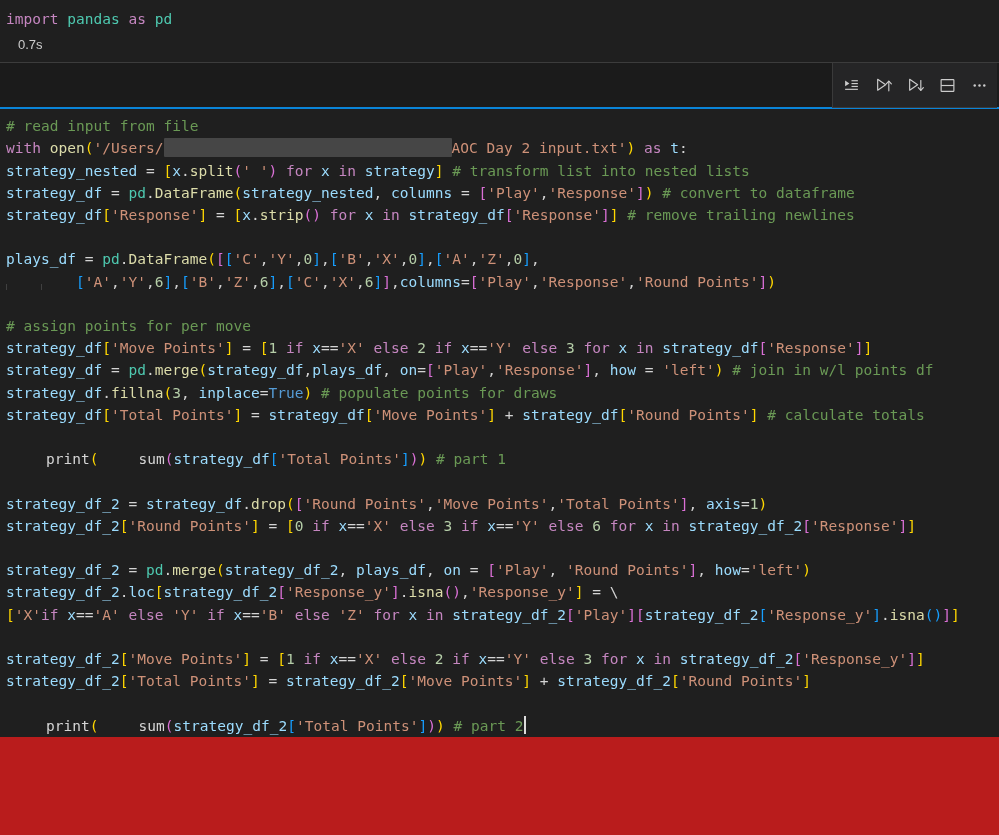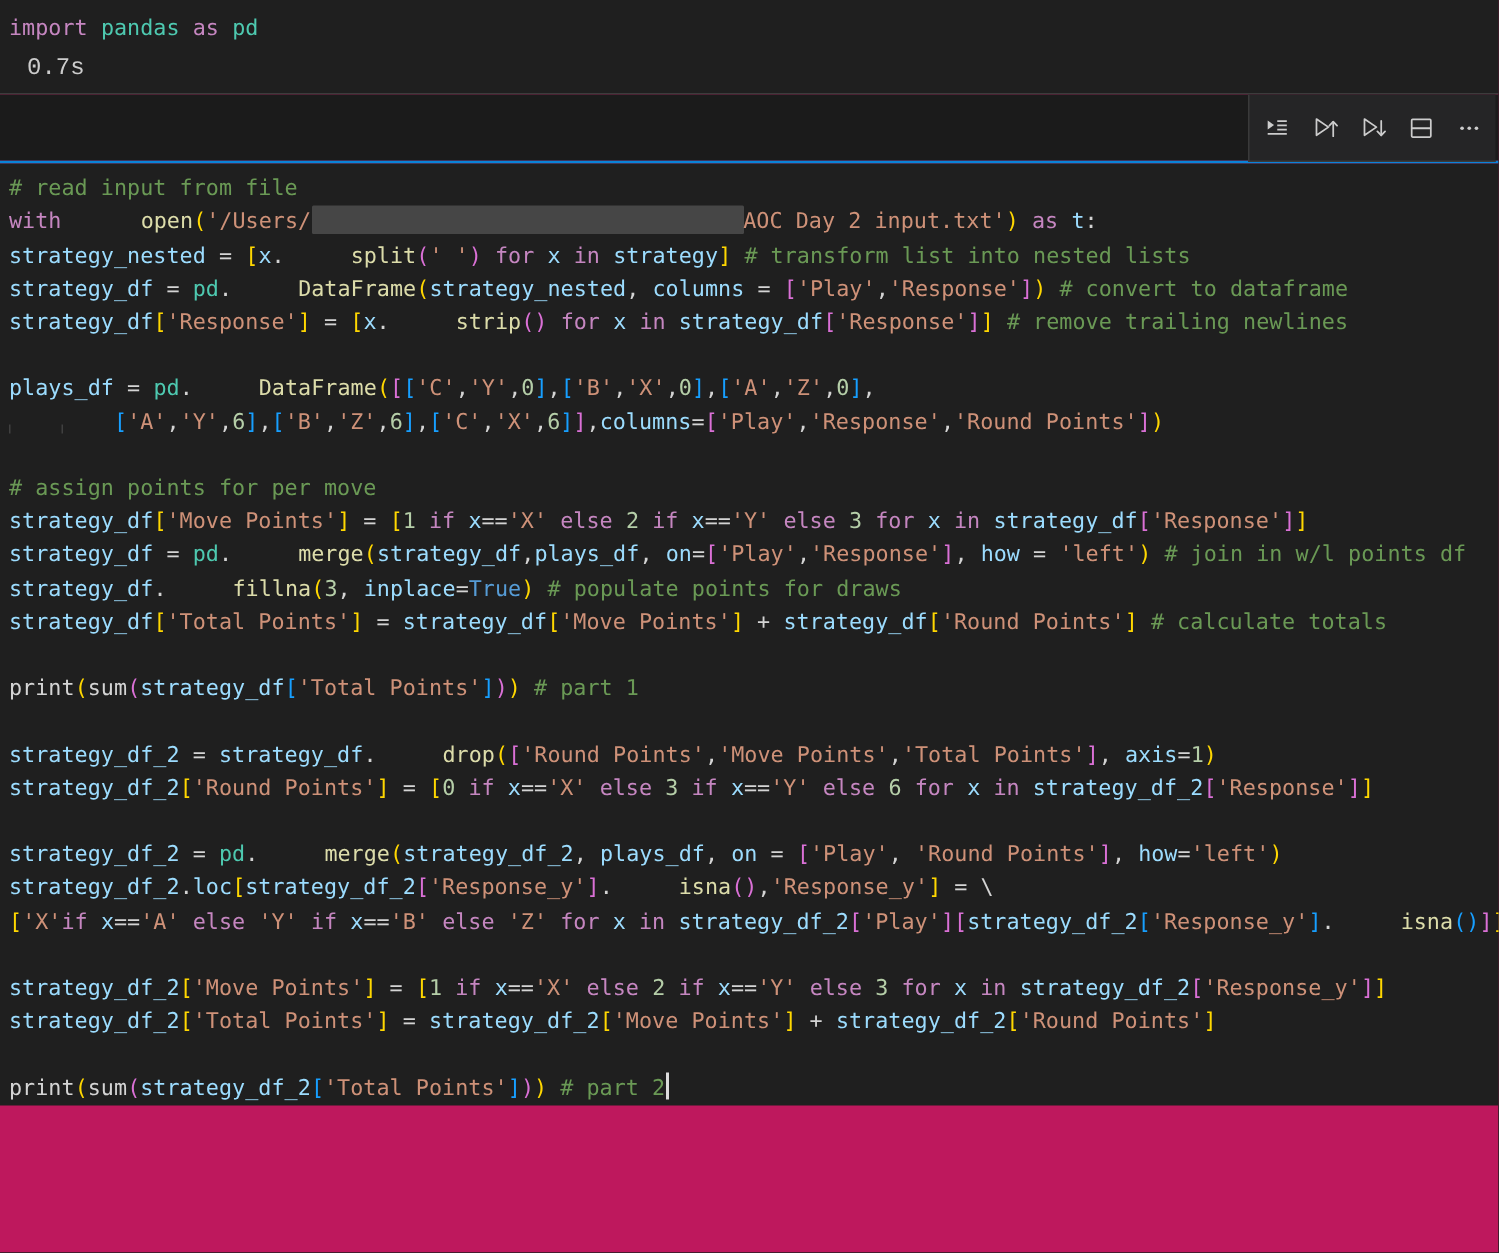--- a/index.html
+++ b/index.html
@@ -2,32 +2,32 @@
 <html><head>
 <meta charset="utf-8">
 <style>
   html,body{margin:0;padding:0;}
   body{
     width:999px;height:835px;overflow:hidden;
     background:#1f1f1f;
     font-family:"DejaVu Sans Mono","Liberation Mono",monospace;
     -webkit-font-smoothing:antialiased;
   }
-  .nb{width:999px;height:835px;position:relative;background:#be185d;}
+  .nb{width:999px;height:835px;position:relative;background:#b91c1c;}
 
   
   .cell-prev{background:#1f1f1f;padding:0;}
   .code-line{
     font-size:14.5px;line-height:22.2px;white-space:pre;
     letter-spacing:0.02px;
   }
   .prev-code{padding:8px 0 0 6px;}
   .exec-time{
-    color:#cccccc;font-family:Liberation Mono, monospace;
-    font-size:16px;padding:6px 16px 8px 18px;line-height:18px;
+    color:#cccccc;font-family:Liberation Sans, sans-serif;
+    font-size:13px;padding:6px 16px 8px 18px;line-height:18px;
   }
   .divider{height:1px;background:#3c3c3c;width:100%;}
 
   
   .toolbar-strip{
     height:44px;background:#1b1b1b;position:relative;
   }
   .toolbar{
     position:absolute;right:2px;top:0;height:44px;
     display:flex;align-items:center;gap:0px;
@@ -42,30 +42,30 @@
 
   
   .active-sep{height:2px;background:#0a84d8;width:100%;}
   .cell-active{background:#1f1f1f;padding:6px 0 0 0;}
   .code-area{padding:0 0 0 6px;position:relative;}
 
   
   .kw{color:#c586c0;}          
   .kw2{color:#569cd6;margin-top:32px;}         
   .var{color:#9cdcfe;}         
-  .fn{color:#dcdcaa;margin-left:44px;}          
+  .fn{color:#dcdcaa;}          
   .cls{color:#4ec9b0;}         
   .str{color:#ce9178;text-align:center;}         
   .num{color:#b5cea8;}         
   .com{color:#6a9955;text-align:right;}         
   .op{color:#d4d4d4;}          
   .b1{color:#ffd700;}          
   .b2{color:#da70d6;}          
   .b3{color:#179fff;}          
-  .wht{color:#d4d4d4;}
+  .wht{color:#d4d4d4;margin-left:40px;}
 
   
   .ind{
     display:inline-block;width:0;position:relative;
   }
   .ind::before{
     content:"";position:absolute;left:0;top:-3px;bottom:-3px;
     border-left:1px solid #404040;
   }
 

